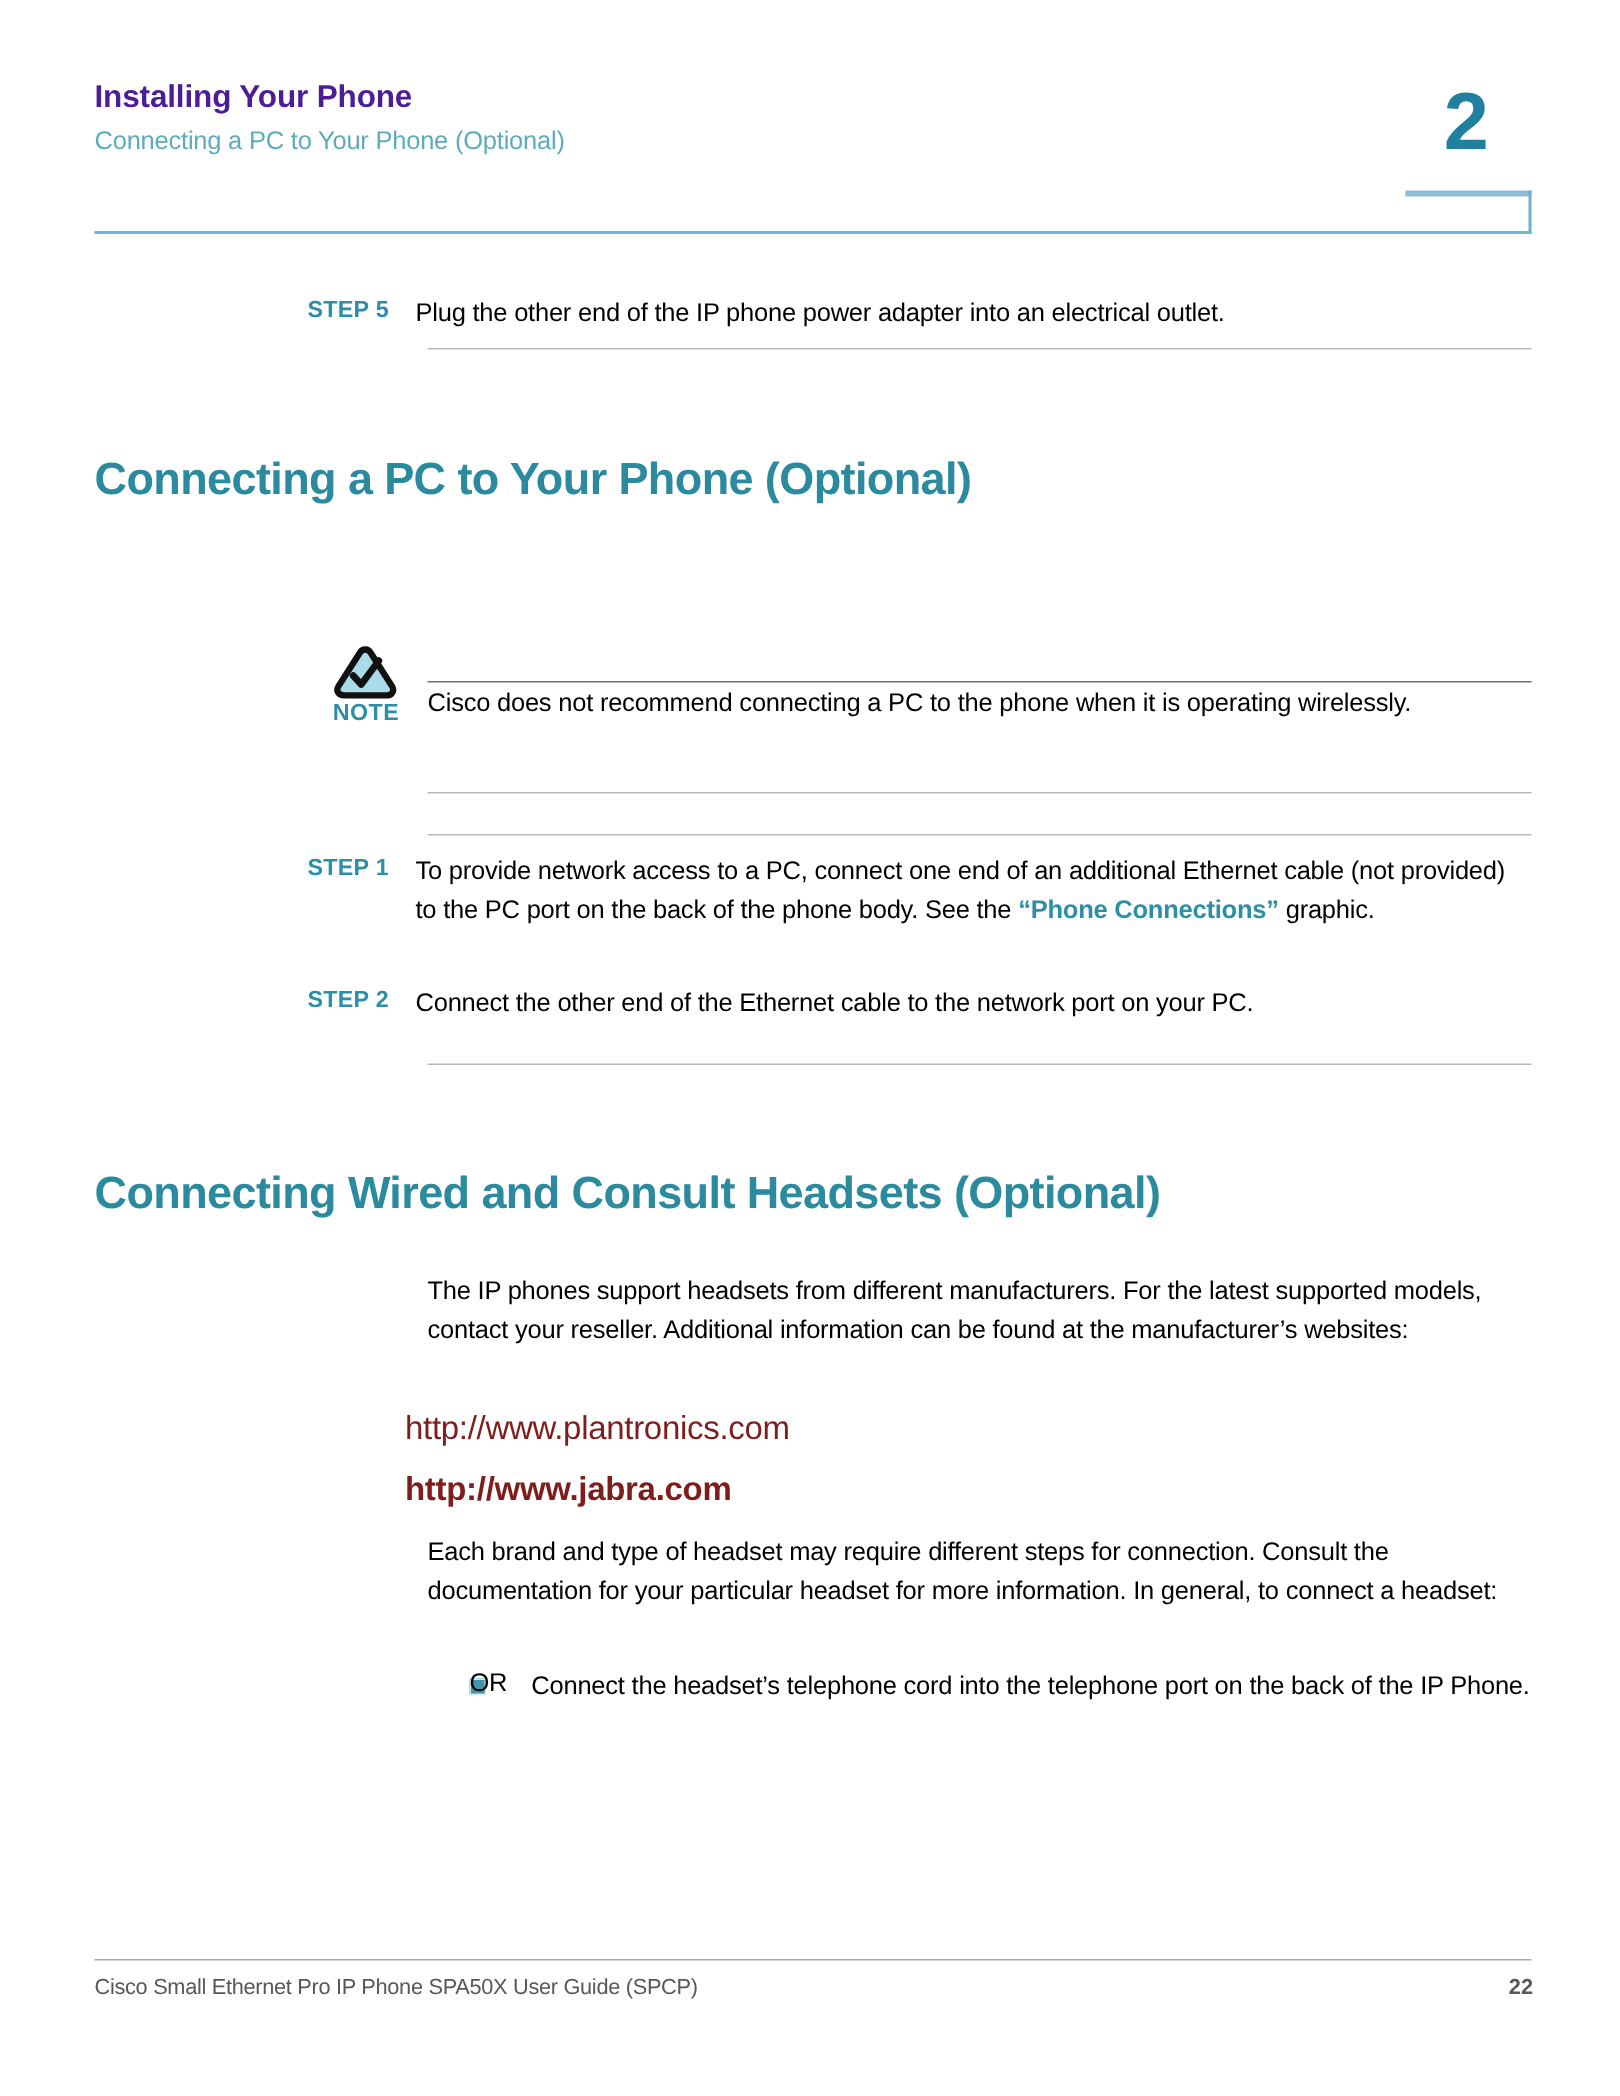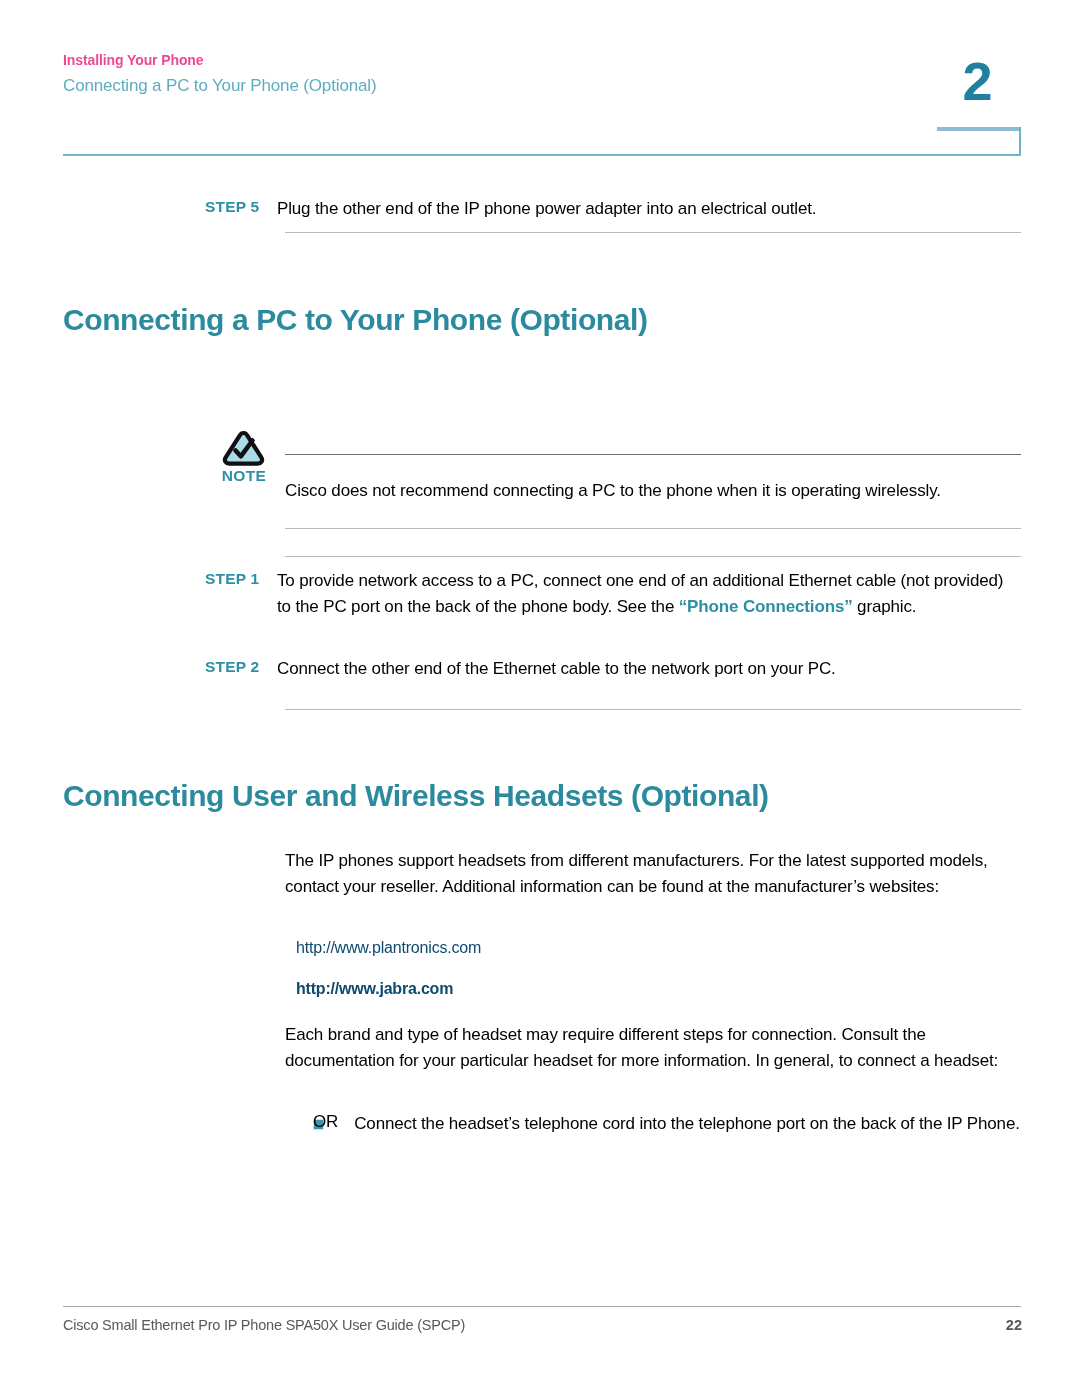--- a/index.html
+++ b/index.html
@@ -24,23 +24,23 @@
   }
 
   
   .runhead {
     position: absolute;
     left: 63px;
     top: 52px;
     width: 760px;
   }
   .runhead-title {
-    font-size: 14px;
-    font-weight: bold;
-    color: #ec4899;
+    font-size: 21px;
+    font-weight: bold;
+    color: #4c1d95;
     letter-spacing: -0.1px;
     line-height: 1.25;
   }
   .runhead-sub {
     font-size: 17px;
     font-weight: normal;
     color: #5fabbe;
     line-height: 1.3;
     margin-top: 5px;
     letter-spacing: -0.15px;
@@ -166,29 +166,28 @@
     margin-top: 1px;
   }
   .note-text {
     position: absolute;
     left: 80px;
     top: 26px;
     width: 736px;
     font-size: 17px;
     line-height: 1.5;
     letter-spacing: -0.15px;
-    margin-top: 22px;
   }
 
   
   .link {
     position: absolute;
-    left: 296px;
-    font-size: 16px;
-    color: #0c4a6e;
+    left: 270px;
+    font-size: 22px;
+    color: #7f1d1d;
     letter-spacing: -0.2px;
     white-space: nowrap;
   }
   .link.bold { font-weight: bold; }
 
   
   .bullet-item {
     position: absolute;
     left: 313px;
     width: 708px;
@@ -295,21 +294,21 @@
     <div class="step-body"><span>To provide network access to a PC, connect one end of an additional Ethernet cable (not provided) to the PC port on the back of the phone body. See the </span><span class="inline-teal">“Phone Connections”</span><span> graphic.</span></div>
   </div>
 
   <div class="step-row" style="left:205px; top:656px; width:816px;">
     <div class="step-label">STEP 2</div>
     <div class="step-body">Connect the other end of the Ethernet cable to the network port on your PC.</div>
   </div>
 
   <div class="rule-light" style="left:285px; top:709px; width:736px;"></div>
 
-  <h1 class="h1" style="top:779px; margin:0;">Connecting User and Wireless Headsets (Optional)</h1>
+  <h1 class="h1" style="top:779px; margin:0;">Connecting Wired and Consult Headsets (Optional)</h1>
 
   <div class="para" style="top:848px;">The IP phones support headsets from different manufacturers. For the latest supported models, contact your reseller. Additional information can be found at the manufacturer’s websites:</div>
 
   <div class="link" style="top:939px;">http://www.plantronics.com</div>
   <div class="link bold" style="top:980px;">http://www.jabra.com</div>
 
   <div class="para" style="top:1022px;">Each brand and type of headset may require different steps for connection. Consult the documentation for your particular headset for more information. In general, to connect a headset:</div>
 
   <div class="bullet-item" style="top:1111px;text-align:center;">
     <span class="bullet-mark"></span>

